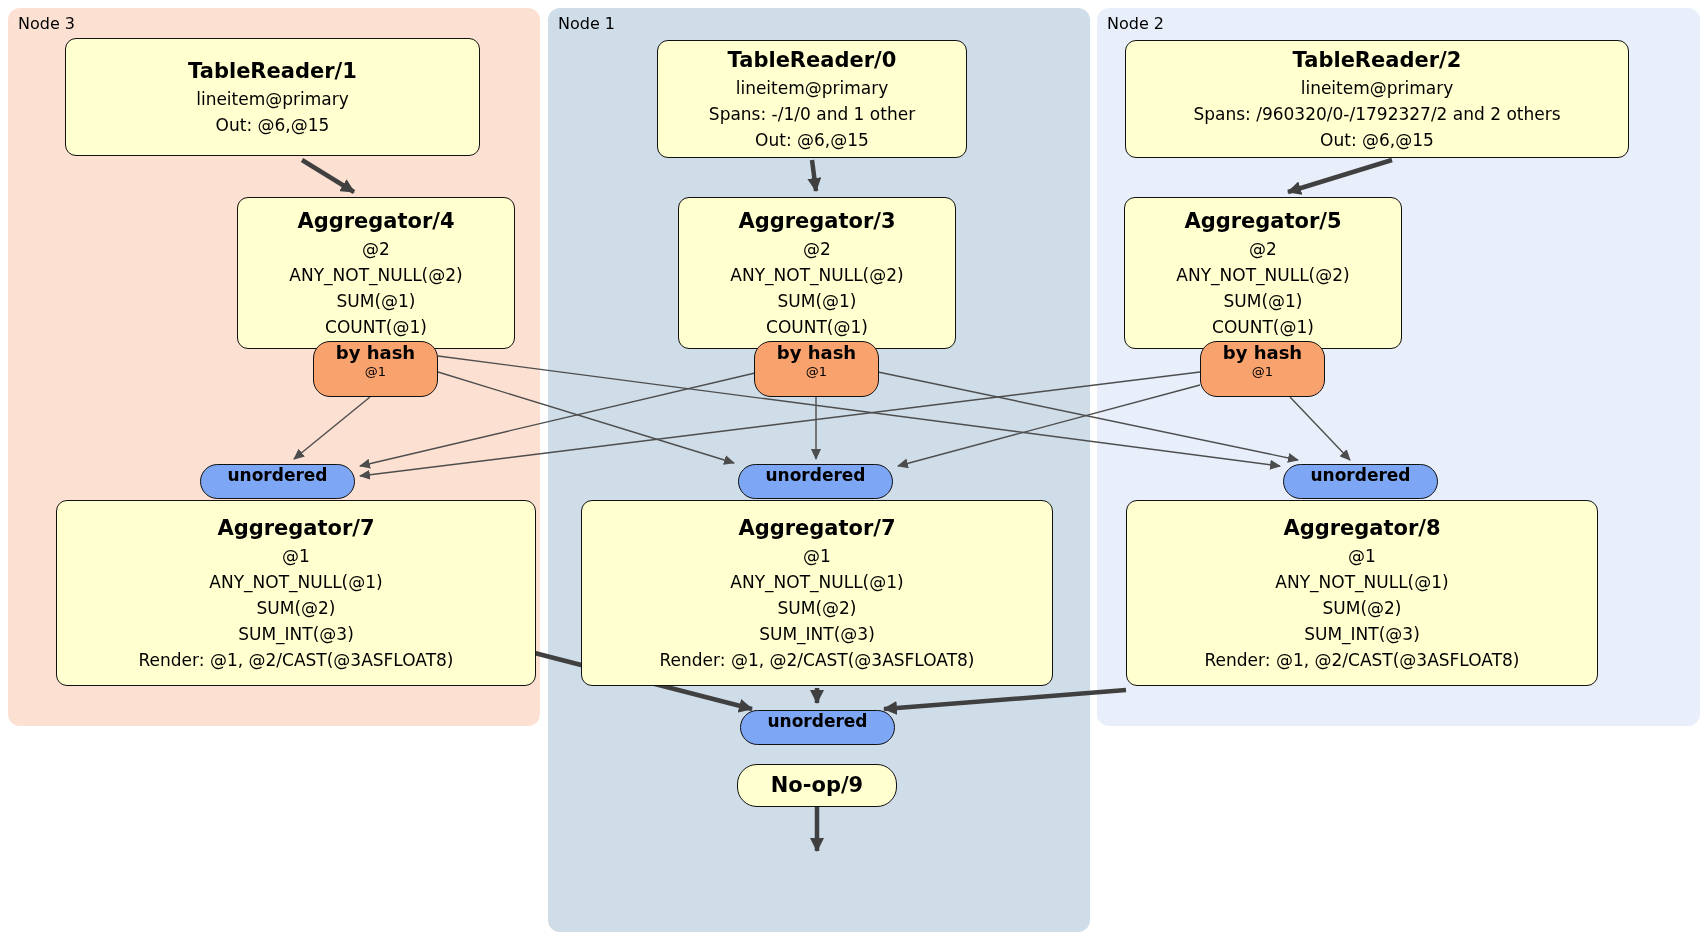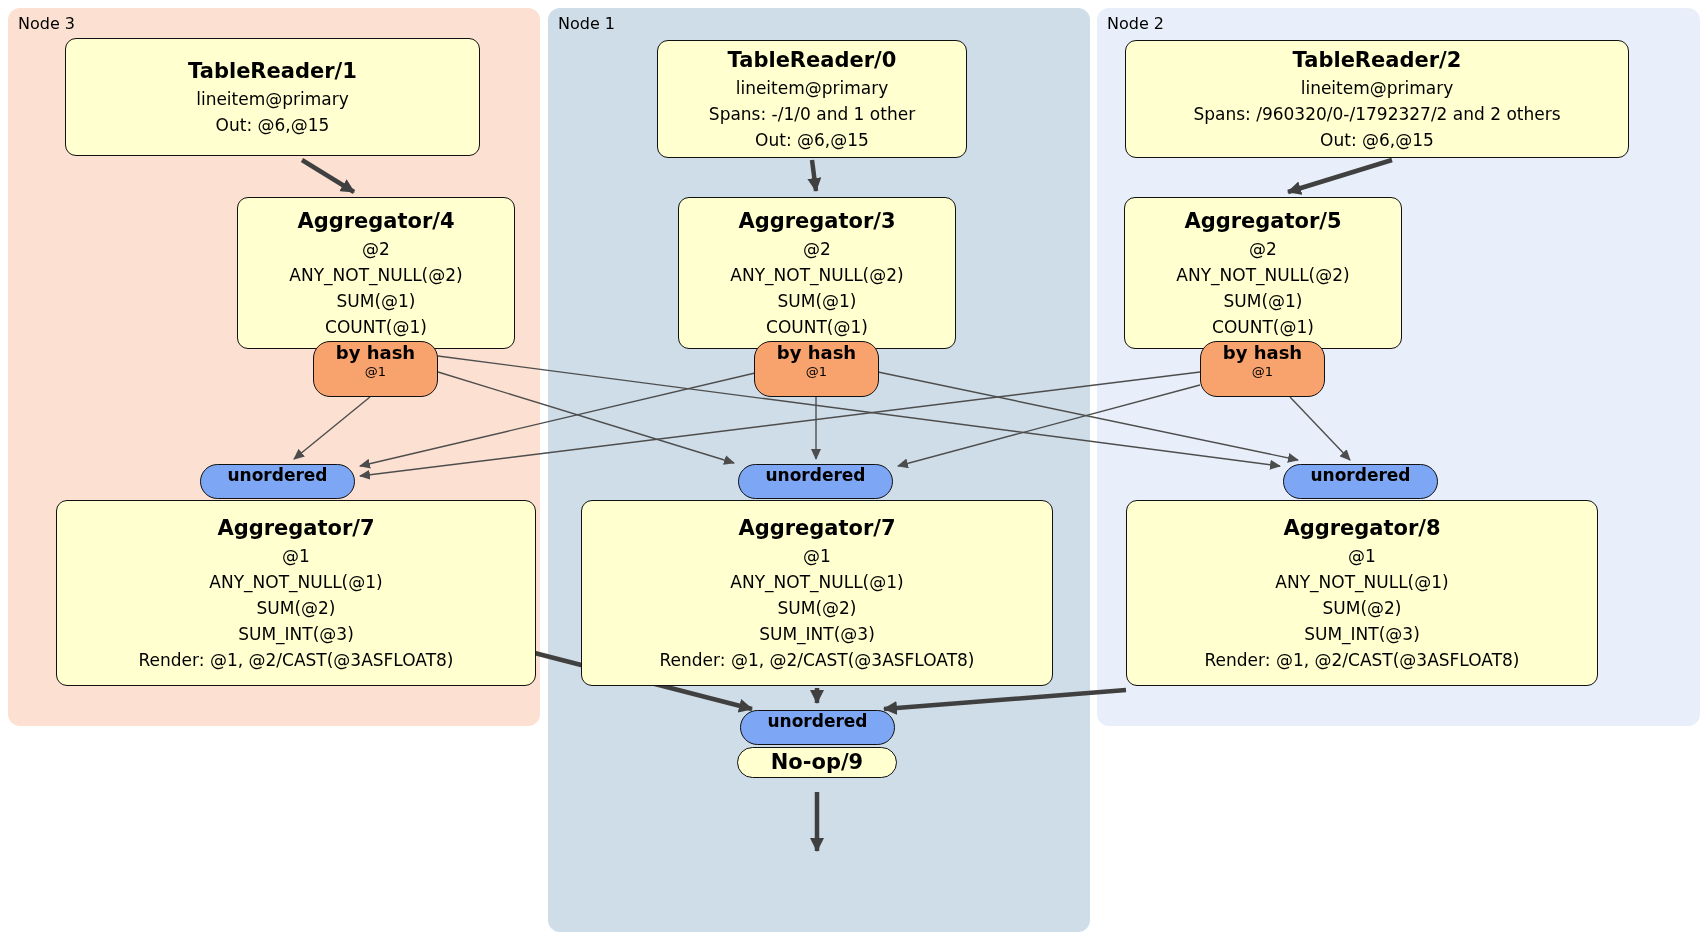--- a/index.html
+++ b/index.html
@@ -131,21 +131,21 @@
     <div class="ptitle">Aggregator/7</div>
     <div>@1</div>
     <div>ANY_NOT_NULL(@1)</div>
     <div>SUM(@2)</div>
     <div>SUM_INT(@3)</div>
     <div>Render: @1, @2/CAST(@3ASFLOAT8)</div>
   </div>
   <div class="pill stream" style="left:740px;top:710px;width:155px;height:35px;">
     <div>unordered</div>
   </div>
-  <div class="pbox onebox" style="left:737px;top:747px;width:160px;height:31px;border-radius:20px;">
+  <div class="pbox onebox" style="left:737px;top:764px;width:160px;height:43px;border-radius:20px;">
     <div class="ptitle">No-op/9</div>
   </div>
 
   <div class="pbox" style="left:1125px;top:40px;width:504px;height:118px;">
     <div class="ptitle">TableReader/2</div>
     <div>lineitem@primary</div>
     <div>Spans: /960320/0-/1792327/2 and 2 others</div>
     <div>Out: @6,@15</div>
   </div>
   <div class="pbox" style="left:1124px;top:197px;width:278px;height:152px;">

